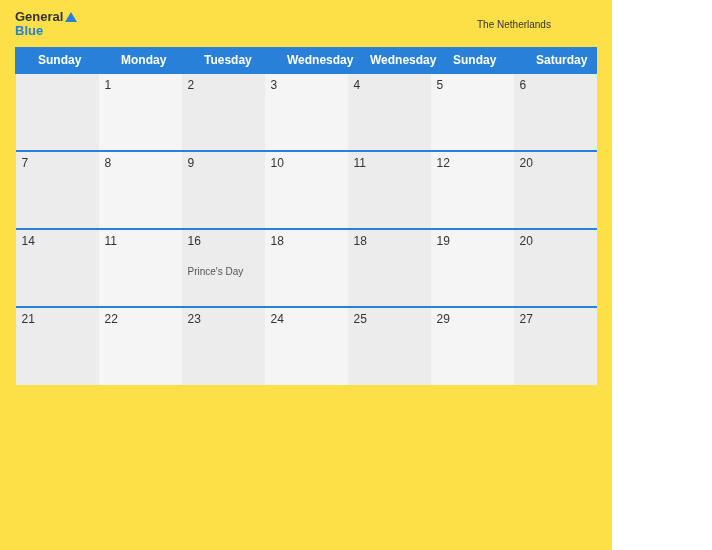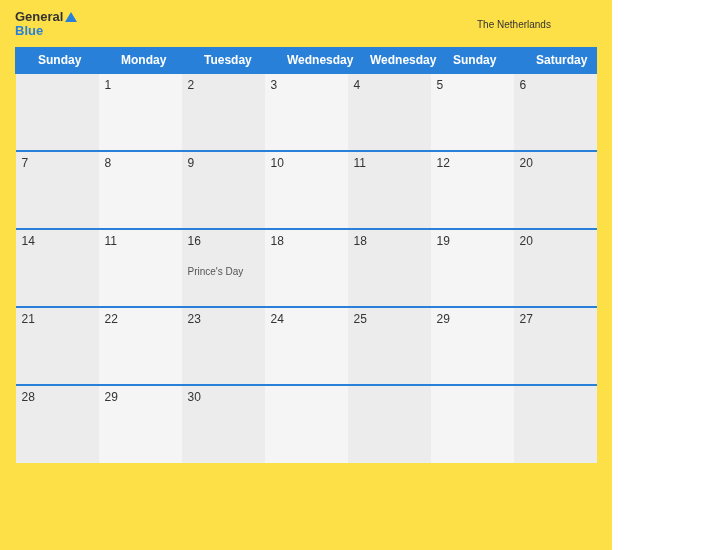--- a/index.html
+++ b/index.html
@@ -218,30 +218,15 @@
           <td>
             <span class="day-num">25</span>
           </td>
           <td>
             <span class="day-num">29</span>
           </td>
           <td>
             <span class="day-num">27</span>
           </td>
         </tr>
-        <tr class="week-row">
-          <td>
-            <span class="day-num">28</span>
-          </td>
-          <td>
-            <span class="day-num">29</span>
-          </td>
-          <td>
-            <span class="day-num">30</span>
-          </td>
-          <td></td>
-          <td></td>
-          <td></td>
-          <td></td>
-        </tr>
       </tbody>
   </table>
 </div>
 
 </body></html>

